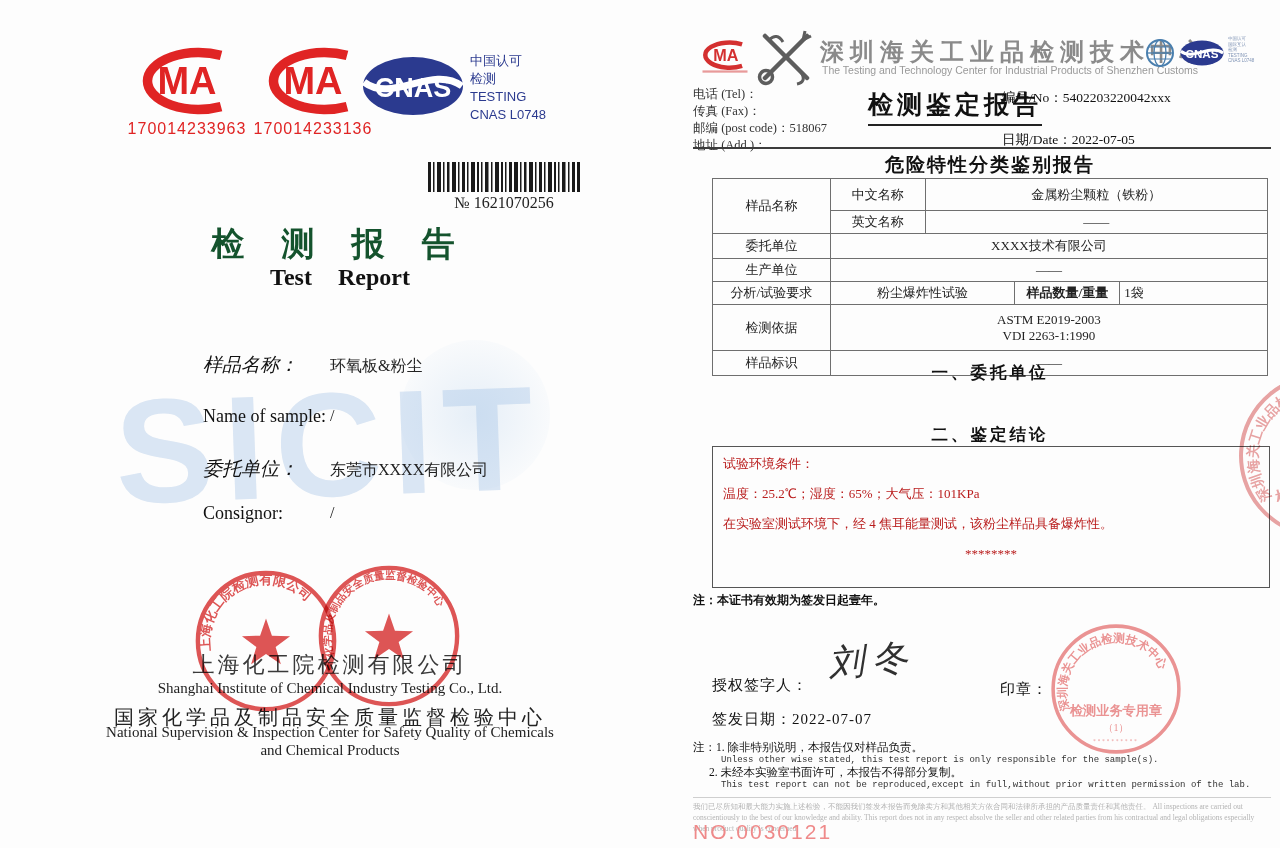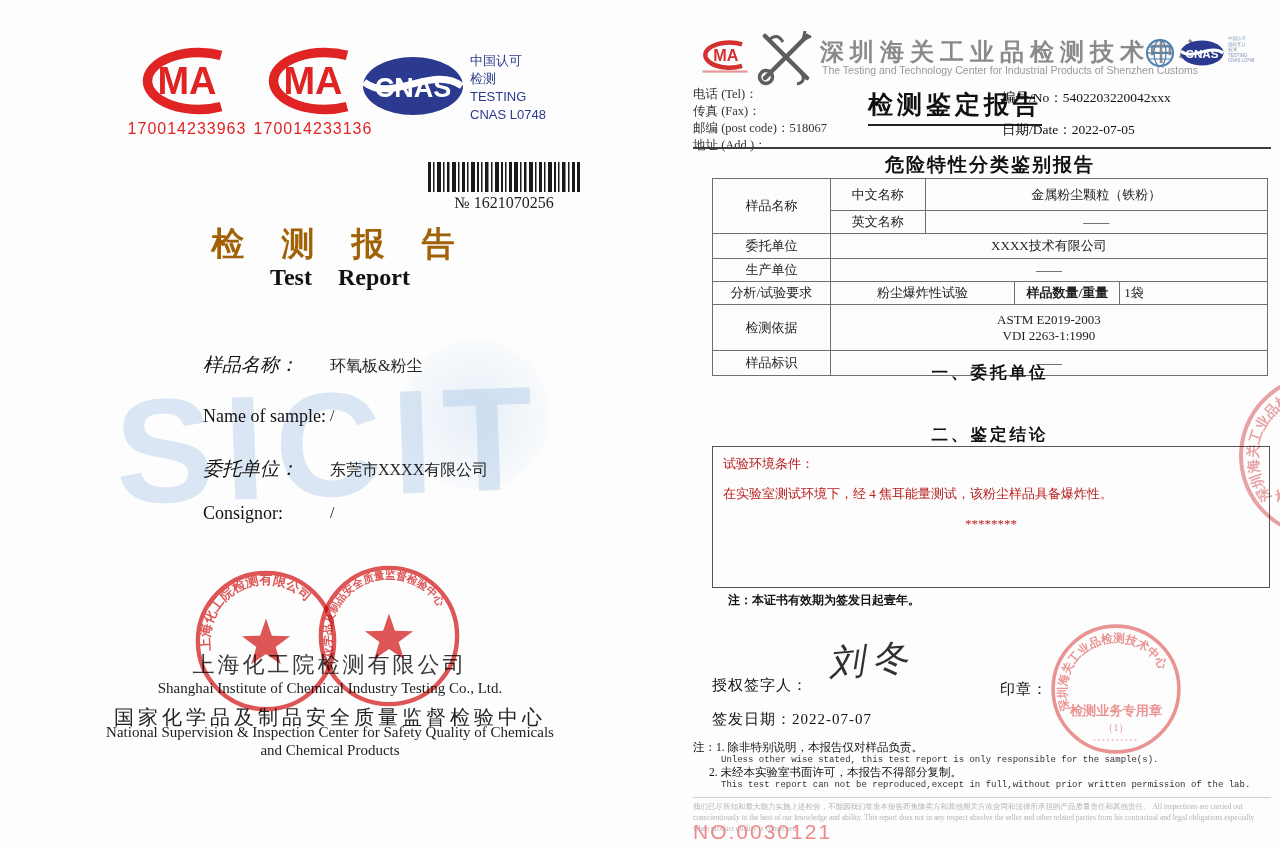--- a/index.html
+++ b/index.html
@@ -4,21 +4,21 @@
 <style>
   html,body{margin:0;padding:0;}
   body{width:1280px;height:848px;overflow:hidden;background:#fdfdfd;position:relative;
        font-family:"Liberation Serif",serif;color:#222;}
   .abs{position:absolute;}
   .ctr{text-align:center;}
   
   .cma-num{color:#e02424;font-family:"Liberation Sans",sans-serif;font-size:16px;letter-spacing:1px;width:130px;text-align:center;}
   .cnas-lines{color:#2b3a8f;font-family:"Liberation Sans",sans-serif;font-size:13px;line-height:18px;}
   .barcode-num{font-size:16px;width:160px;text-align:center;}
-  .l-title-zh{font-family:"Liberation Sans",sans-serif;font-weight:bold;font-size:33px;letter-spacing:14px;width:420px;text-align:center;color:#a16207;}
+  .l-title-zh{font-family:"Liberation Sans",sans-serif;font-weight:bold;font-size:33px;letter-spacing:14px;width:420px;text-align:center;color:#14532d;}
   .l-title-en{font-weight:bold;font-size:24px;word-spacing:20px;width:420px;text-align:center;color:#111;}
   .fld-label-zh{font-weight:normal;font-style:italic;font-size:19px;color:#111;}
   .fld-label-en{font-size:18px;color:#111;}
   .fld-value{font-size:16px;color:#222;}
   .watermark{font-family:"Liberation Sans",sans-serif;font-weight:bold;font-size:148px;letter-spacing:10px;
              color:rgba(152,187,226,0.35);transform:rotate(-2deg);user-select:none;}
   .wm-circle{width:150px;height:150px;border-radius:50%;
              background:radial-gradient(circle,rgba(160,195,230,0.25),rgba(160,195,230,0.05) 70%);}
   .l-foot1{font-size:22px;letter-spacing:3px;color:#3a3a3a;width:660px;text-align:center;}
   .l-foot-en{font-size:15px;color:#222;width:660px;text-align:center;}
@@ -34,21 +34,21 @@
   .meta{font-size:13.5px;color:#111;line-height:20px;}
   .meta .pg{font-weight:bold;font-size:14px;letter-spacing:2px;}
   .rule{height:2px;background:#3c3c3c;}
   .sec-big{font-family:"Liberation Sans",sans-serif;font-weight:bold;font-size:19px;letter-spacing:2px;color:#111;width:556px;text-align:center;}
   table.rt{border-collapse:collapse;width:556px;font-size:13px;color:#222;}
   table.rt td{border:1px solid #6f6f6f;text-align:center;padding:2px 4px;}
   .sec-mid{font-family:"Liberation Sans",sans-serif;font-weight:bold;font-size:16.5px;letter-spacing:3px;color:#111;width:556px;text-align:center;}
   .boxed{border:1.5px solid #555;}
   .box-line{font-size:13px;color:#222;line-height:26px;padding-left:8px;}
   .concl{font-size:13px;color:#b91c1c;line-height:26px;padding:4px 10px 0 10px;}
-  .validity{font-weight:bold;font-size:12px;color:#111;margin-left:35px;}
+  .validity{font-weight:bold;font-size:12px;color:#111;}
   .sig-label{font-size:15px;color:#111;letter-spacing:1px;}
   .signature{font-size:36px;color:#1a1a1a;transform:rotate(-5deg);font-style:italic;letter-spacing:8px;opacity:.9;}
   .notes-zh{font-size:11.5px;color:#111;}
   .notes-en{font-family:"Liberation Mono",monospace;font-size:9px;color:#333;}
   .disclaimer{font-size:7.5px;line-height:11px;color:#b3b3b3;width:576px;}
   .doc-no{font-family:"Liberation Sans",sans-serif;font-size:21px;letter-spacing:2px;color:#ef8a8a;}
   .divider{height:1px;background:#cfcfcf;}
 </style>
 </head>
 <body>
@@ -200,21 +200,21 @@
   <div class="abs contact" style="left:33px;top:86px;">
     <div>电话 (Tel)：</div>
     <div>传真 (Fax)：</div>
     <div>邮编 (post code)：518067</div>
     <div>地址 (Add.)：</div>
   </div>
 
   <div class="abs r-title" style="left:208px;top:88px;">检测鉴定报告</div>
   <div class="abs meta" style="left:342px;top:88px;width:270px;">
     <div>编号/No：5402203220042xxx</div>
-    <div style="margin-top:12px;">日期/Date：2022-07-05</div>
+    <div style="margin-top:22px;">日期/Date：2022-07-05</div>
   </div>
 
   <div class="abs rule" style="left:33px;top:147px;width:578px;"></div>
 
   <div class="abs sec-big" style="left:52px;top:152px;">危险特性分类鉴别报告</div>
 
   <table class="rt abs" style="left:52px;top:178px;">
     <colgroup>
         <col style="width:118px">
         <col style="width:95px">
@@ -258,20 +258,21 @@
       <td colspan="4">——</td>
     </tr>
   </tbody>
     </table>
 
   <div class="abs sec-mid" style="left:52px;top:362px;">一、委托单位</div>
 
   <div class="abs sec-mid" style="left:52px;top:424px;">二、鉴定结论</div>
   <div class="abs boxed" style="left:52px;top:446px;width:556px;height:140px;">
     <div class="concl">试验环境条件：</div>
+    <div class="concl">温度：25.2℃；湿度：65%；大气压：101KPa</div>
     <div class="concl">在实验室测试环境下，经 4 焦耳能量测试，该粉尘样品具备爆炸性。</div>
     <div class="concl ctr">********</div>
   </div>
   <div class="abs validity" style="left:33px;top:592px;">注：本证书有效期为签发日起壹年。</div>
 
   <div class="abs signature" style="left:168px;top:636px;">刘冬</div>
   <div class="abs sig-label" style="left:52px;top:676px;">授权签字人：</div>
   <div class="abs sig-label" style="left:340px;top:680px;">印章：</div>
   <div class="abs sig-label" style="left:52px;top:710px;">签发日期：2022-07-07</div>
 

